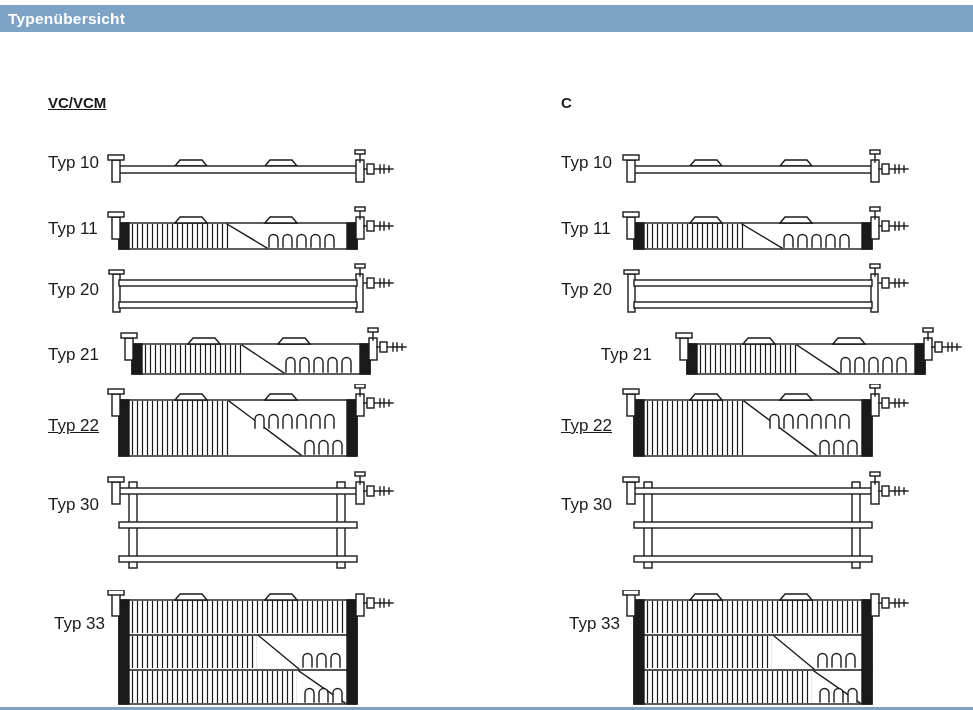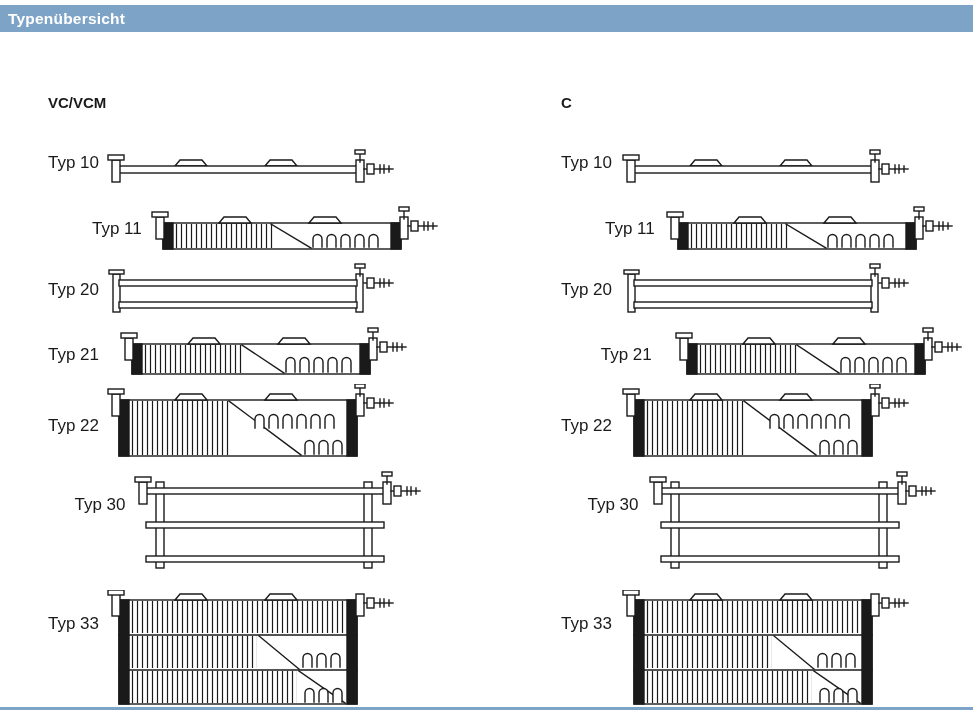--- a/index.html
+++ b/index.html
@@ -5,39 +5,39 @@
   :root{ --accent:#7da3c6; }
   *{ box-sizing:border-box; }
   html,body{ margin:0; padding:0; background:#fff; }
   body{ font-family:"Liberation Sans", sans-serif; color:#1a1a1a; }
   .page{ position:relative; width:973px; height:710px; background:#fff; overflow:hidden; }
 
   .topbar{ margin-top:5px; height:27px; background:var(--accent); display:flex; align-items:center; }
   .topbar .title{ color:#fff; font-weight:bold; font-size:15.5px; padding-left:8px; letter-spacing:.2px; }
 
   .colheads{ position:relative; height:18px; margin-top:62px; font-weight:bold; font-size:15px; }
-  .ch1{ position:absolute; left:48px; top:0; }
+  .ch1{ position:absolute; left:48px; top:0;text-decoration:underline; }
   .ch2{ position:absolute; left:561px; top:0; }
 
   .row{ display:flex; align-items:center; }
   .row .lbl{ width:105px; padding-left:48px; align-self:stretch; display:flex; align-items:center; font-size:17px; }
   .row .lbl2{ width:59px; padding-left:0; }
   .row .dia{ width:300px; }
   .row .spacer{ width:156px; }
   .row svg{ display:block; }
 
   .row.r10{ margin-top:28px; }
-  .row.r11{ margin-top:17px;margin-left:44px; }
+  .row.r11{ margin-top:17px; }
   .row.r20{ margin-top:7px; }
   .row.r21{ margin-top:8px;justify-content:space-between; }
-  .row.r22{ margin-top:0; }
-  .row.r30{ margin-top:0;justify-content:center; }
+  .row.r22{ margin-top:0;text-decoration:underline; }
+  .row.r30{ margin-top:0; }
   .row.r33{ margin-top:10px; }
   .row.r30 .lbl{ align-items:flex-start; padding-top:27px; }
-  .row.r33 .lbl{ align-items:flex-start; padding-top:24px; }
+  .row.r33 .lbl{ align-items:flex-start; padding-top:24px;justify-content:flex-end; }
 
   .bottomline{ position:absolute; left:0; right:0; bottom:0; height:3px; background:var(--accent); }
 </style>
 </head>
 <body>
 
 <div class="page">
 
   <div class="topbar">
     <span class="title">Typenübersicht</span>

